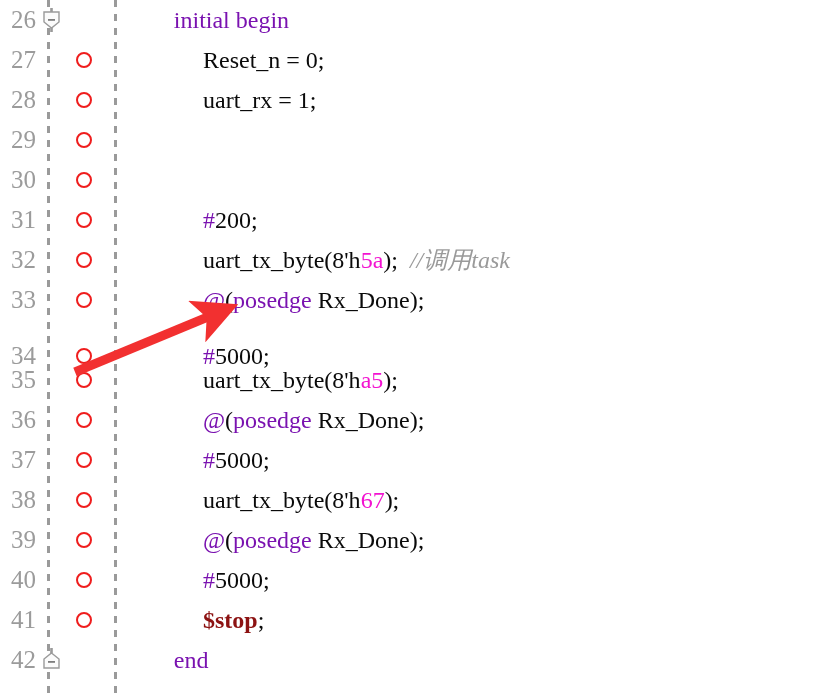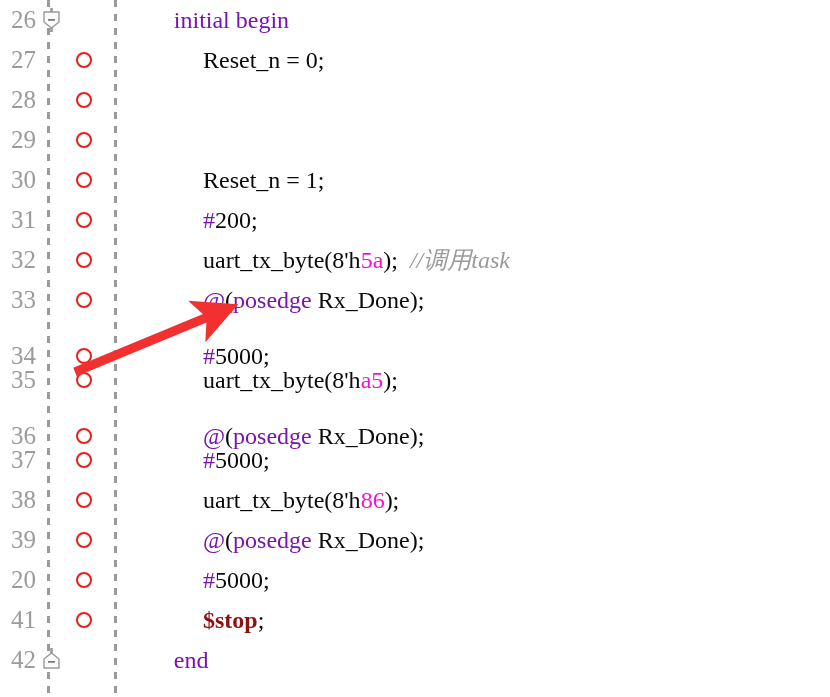--- a/index.html
+++ b/index.html
@@ -136,29 +136,29 @@
         <div class="code" style="left: 173.8px;"><span class="kw">initial begin</span></div>
       </div>
       <div class="row" style="top: 40px;">
         <div class="lineno">27</div>
         <div class="bp"></div>
         <div class="code" style="left: 203px;"><span class="pl">Reset_n = 0;</span></div>
       </div>
       <div class="row" style="top: 80px;">
         <div class="lineno">28</div>
         <div class="bp"></div>
+        <div class="code" style="left: 203px;"><span class="pl">uart_rx = 1;</span></div>
       </div>
       <div class="row" style="top: 120px;">
         <div class="lineno">29</div>
         <div class="bp"></div>
       </div>
       <div class="row" style="top: 160px;">
         <div class="lineno">30</div>
         <div class="bp"></div>
-        <div class="code" style="left: 203px;"><span class="pl">Reset_n = 1;</span></div>
       </div>
       <div class="row" style="top: 200px;">
         <div class="lineno">31</div>
         <div class="bp"></div>
         <div class="code" style="left: 203px;"><span class="kw">#</span><span class="pl">200;</span></div>
       </div>
       <div class="row" style="top: 240px;">
         <div class="lineno">32</div>
         <div class="bp"></div>
         <div class="code" style="left: 203px;"><span class="pl">uart_tx_byte(8'h</span><span class="hex">5a</span><span class="pl">);  </span><span class="cmt">//调用task</span></div>
@@ -171,42 +171,42 @@
       <div class="row" style="top: 336px;">
         <div class="lineno">34</div>
         <div class="bp"></div>
         <div class="code" style="left: 203px;"><span class="kw">#</span><span class="pl">5000;</span></div>
       </div>
       <div class="row" style="top: 360px;">
         <div class="lineno">35</div>
         <div class="bp"></div>
         <div class="code" style="left: 203px;"><span class="pl">uart_tx_byte(8'h</span><span class="hex">a5</span><span class="pl">);</span></div>
       </div>
-      <div class="row" style="top: 400px; margin-top: 16px;">
+      <div class="row" style="top: 400px;">
         <div class="lineno">36</div>
         <div class="bp"></div>
         <div class="code" style="left: 203px;"><span class="kw">@</span><span class="pl">(</span><span class="kw">posedge</span><span class="pl"> Rx_Done);</span></div>
       </div>
       <div class="row" style="top: 440px;">
         <div class="lineno">37</div>
         <div class="bp"></div>
         <div class="code" style="left: 203px;"><span class="kw">#</span><span class="pl">5000;</span></div>
       </div>
       <div class="row" style="top: 480px;">
         <div class="lineno">38</div>
         <div class="bp"></div>
-        <div class="code" style="left: 203px;"><span class="pl">uart_tx_byte(8'h</span><span class="hex">86</span><span class="pl">);</span></div>
+        <div class="code" style="left: 203px;"><span class="pl">uart_tx_byte(8'h</span><span class="hex">67</span><span class="pl">);</span></div>
       </div>
       <div class="row" style="top: 520px;">
         <div class="lineno">39</div>
         <div class="bp"></div>
         <div class="code" style="left: 203px;"><span class="kw">@</span><span class="pl">(</span><span class="kw">posedge</span><span class="pl"> Rx_Done);</span></div>
       </div>
       <div class="row" style="top: 560px;">
-        <div class="lineno">20</div>
+        <div class="lineno">40</div>
         <div class="bp"></div>
         <div class="code" style="left: 203px;"><span class="kw">#</span><span class="pl">5000;</span></div>
       </div>
       <div class="row" style="top: 600px;">
         <div class="lineno">41</div>
         <div class="bp"></div>
         <div class="code" style="left: 203px;"><span class="sys">$stop</span><span class="pl">;</span></div>
       </div>
       <div class="row" style="top: 640px;">
         <div class="lineno">42</div>

